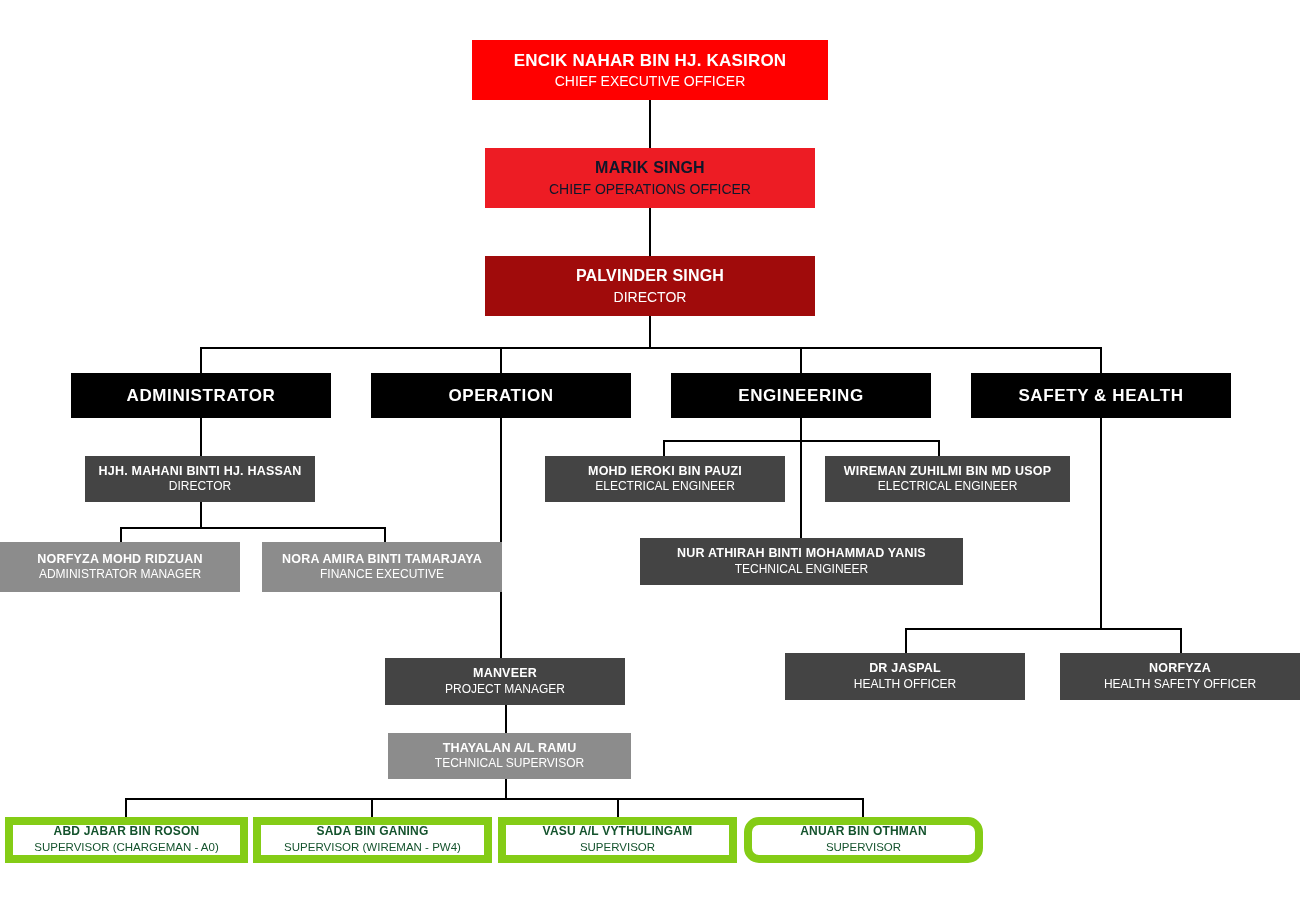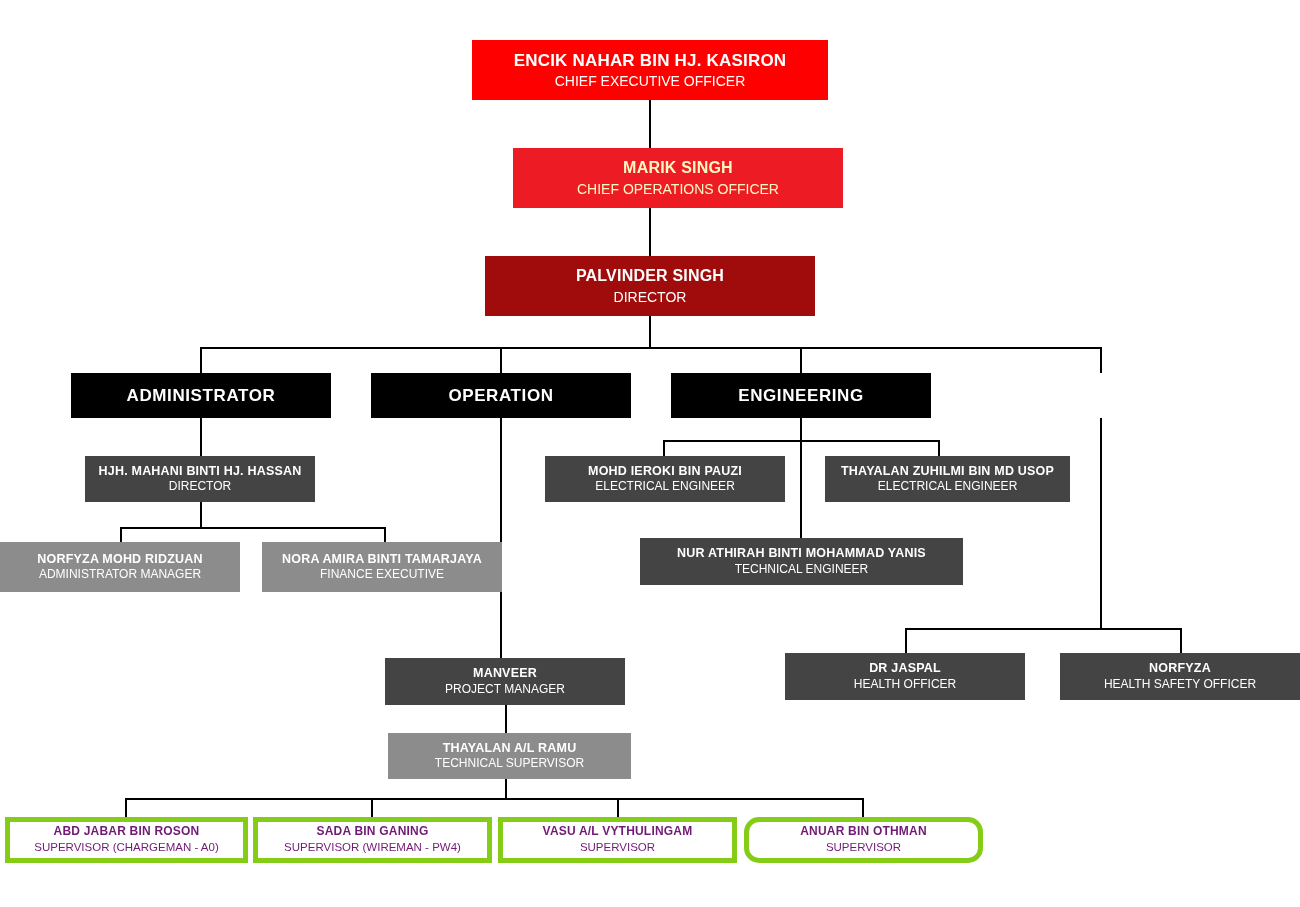--- a/index.html
+++ b/index.html
@@ -4,26 +4,26 @@
 <style>
   html,body{margin:0;padding:0;background:#fff;}
   body{font-family:"Liberation Sans",sans-serif;}
   #chart{position:relative;width:1300px;height:907px;overflow:hidden;background:#ffffff;}
   .node{position:absolute;box-sizing:border-box;display:flex;flex-direction:column;
         align-items:center;justify-content:center;text-align:center;z-index:3;}
   .node .nm{font-weight:bold;letter-spacing:.2px;line-height:1.15;}
   .node .ti{font-weight:normal;line-height:1.15;}
   
   .v-ceo{background:#FF0000;color:#fff;}
-  .v-coo{background:#ED1C24;color:#fef9c3;margin-left:28px;}
+  .v-coo{background:#ED1C24;color:#0f172a;}
   .v-dir{background:#A00B0B;color:#fff;}
   .v-dept{background:#000000;color:#ffffff;}
   .v-dark{background:#444444;color:#ffffff;}
   .v-mid{background:#8C8C8C;color:#ffffff;}
-  .v-white{background:#ffffff;color:#701a75;border:5px solid #84cc16;}
+  .v-white{background:#ffffff;color:#14532d;border:8px solid #84cc16;}
   
   .s-ceo .nm{font-size:17px;} .s-ceo .ti{font-size:14px;margin-top:3px;}
   .s-l2 .nm{font-size:16px;} .s-l2 .ti{font-size:14px;margin-top:3px;}
   .s-dept .nm{font-size:17px;letter-spacing:.6px;}
   .s-sm .nm{font-size:12.5px;} .s-sm .ti{font-size:12px;margin-top:2px;}
   .s-xs .nm{font-size:12px;} .s-xs .ti{font-size:11.5px;margin-top:2px;}
   
   .ln{position:absolute;background:#000;z-index:1;}
   .lnv{width:1.6px;}
   .lnh{height:1.6px;}
@@ -86,41 +86,44 @@
 
   <div class="node v-dept s-dept" style="left:71px;top:373px;width:260px;height:45px;">
     <span class="nm">ADMINISTRATOR</span>
   </div>
   <div class="node v-dept s-dept" style="left:671px;top:373px;width:260px;height:45px;">
     <span class="nm">ENGINEERING</span>
   </div>
   <div class="node v-dept s-dept" style="left:371px;top:373px;width:260px;height:45px;">
     <span class="nm">OPERATION</span>
   </div>
+  <div class="node v-dept s-dept" style="left:971px;top:373px;width:260px;height:45px;">
+    <span class="nm">SAFETY &amp; HEALTH</span>
+  </div>
 
   <div class="node v-dark s-sm" style="left:85px;top:456px;width:230px;height:46px;">
     <span class="nm">HJH. MAHANI BINTI HJ. HASSAN</span>
     <span class="ti">DIRECTOR</span>
   </div>
 
   <div class="node v-mid s-sm" style="left:0px;top:542px;width:240px;height:50px;">
     <span class="nm">NORFYZA MOHD RIDZUAN</span>
     <span class="ti">ADMINISTRATOR MANAGER</span>
   </div>
   <div class="node v-mid s-sm" style="left:262px;top:542px;width:240px;height:50px;">
     <span class="nm">NORA AMIRA BINTI TAMARJAYA</span>
     <span class="ti">FINANCE EXECUTIVE</span>
   </div>
 
   <div class="node v-dark s-sm" style="left:545px;top:456px;width:240px;height:46px;">
     <span class="nm">MOHD IEROKI BIN PAUZI</span>
     <span class="ti">ELECTRICAL ENGINEER</span>
   </div>
   <div class="node v-dark s-sm" style="left:825px;top:456px;width:245px;height:46px;">
-    <span class="nm">THAYALAN ZUHILMI BIN MD USOP</span>
+    <span class="nm">WIREMAN ZUHILMI BIN MD USOP</span>
     <span class="ti">ELECTRICAL ENGINEER</span>
   </div>
 
   <div class="node v-dark s-sm" style="left:640px;top:538px;width:323px;height:47px;">
     <span class="nm">NUR ATHIRAH BINTI MOHAMMAD YANIS</span>
     <span class="ti">TECHNICAL ENGINEER</span>
   </div>
 
   <div class="node v-dark s-sm" style="left:785px;top:653px;width:240px;height:47px;">
     <span class="nm">DR JASPAL</span>

